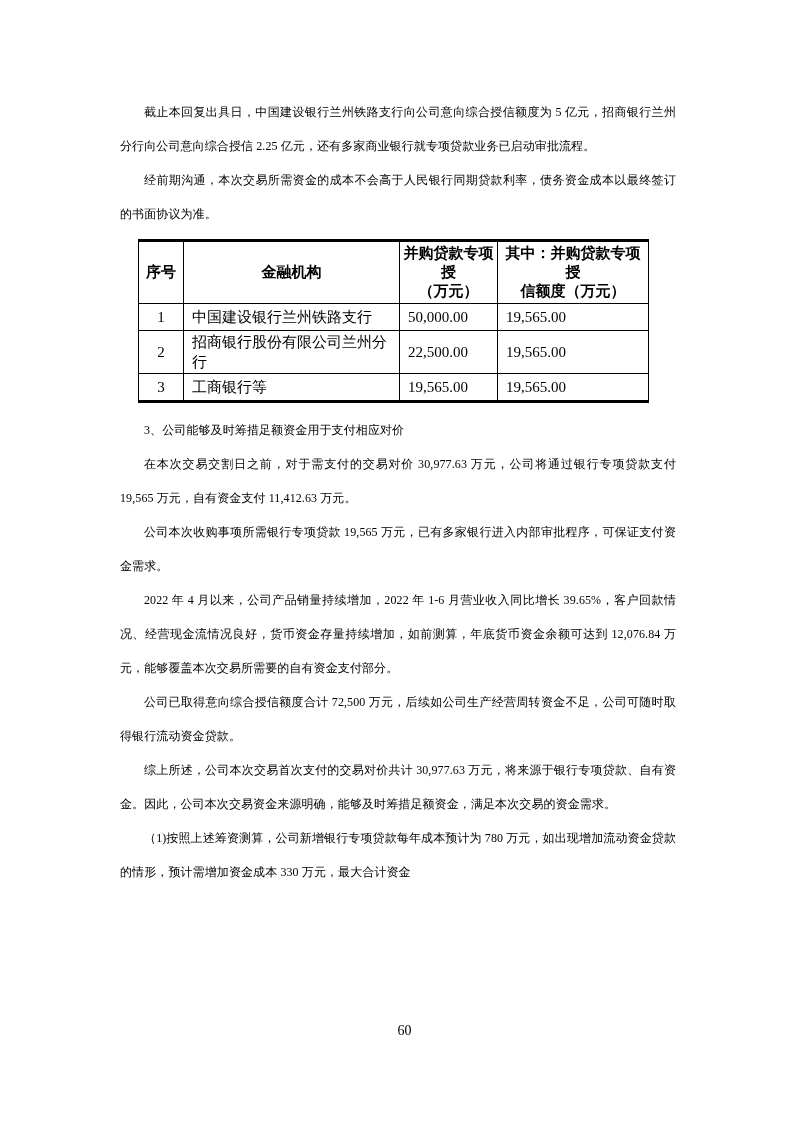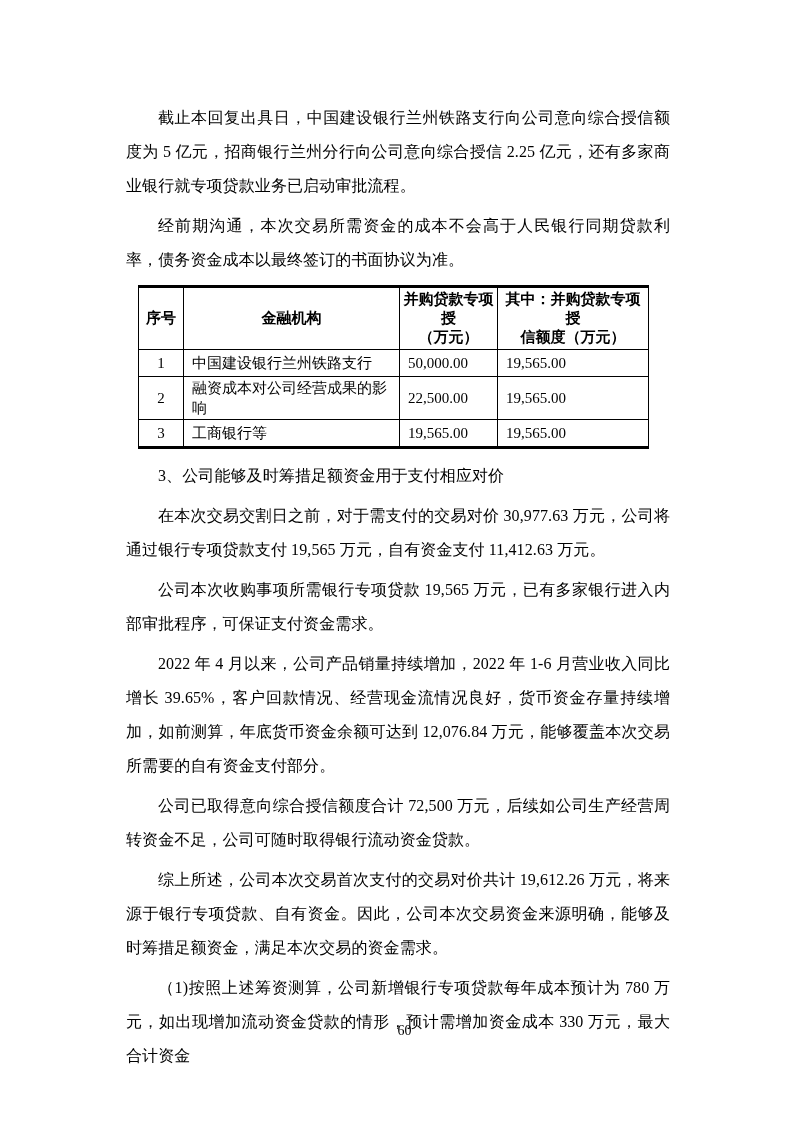--- a/index.html
+++ b/index.html
@@ -16,22 +16,22 @@
     font-family: "Liberation Serif", "DejaVu Serif", serif;
     overflow: hidden;
   }
   .content {
     position: absolute;
     top: 95px;
     left: 120px;
     width: 556px;
   }
   .doc-p {
-    margin: 6px;
-    font-size: 16px;
+    margin: 0;
+    font-size: 12px;
     line-height: 34px;
     text-indent: 2em;
     text-align: justify;
     letter-spacing: 0.1px;
   }
   table.credit-table {
     border-collapse: collapse;
     table-layout: fixed;
     width: 510px;
     margin: 8px 0 10px 18px;
@@ -98,37 +98,37 @@
       </thead>
       <tbody>
         <tr>
           <td class="cell-center">1</td>
           <td class="cell-left">中国建设银行兰州铁路支行</td>
           <td class="cell-num">50,000.00</td>
           <td class="cell-num">19,565.00</td>
         </tr>
         <tr>
           <td class="cell-center">2</td>
-          <td class="cell-left">融资成本对公司经营成果的影响</td>
+          <td class="cell-left">招商银行股份有限公司兰州分行</td>
           <td class="cell-num">22,500.00</td>
           <td class="cell-num">19,565.00</td>
         </tr>
         <tr>
           <td class="cell-center">3</td>
           <td class="cell-left">工商银行等</td>
           <td class="cell-num">19,565.00</td>
           <td class="cell-num">19,565.00</td>
         </tr>
       </tbody>
     </table>
 
     <p class="doc-p">3、公司能够及时筹措足额资金用于支付相应对价</p>
     <p class="doc-p">在本次交易交割日之前，对于需支付的交易对价 30,977.63 万元，公司将通过银行专项贷款支付 19,565 万元，自有资金支付 11,412.63 万元。</p>
     <p class="doc-p">公司本次收购事项所需银行专项贷款 19,565 万元，已有多家银行进入内部审批程序，可保证支付资金需求。</p>
     <p class="doc-p">2022 年 4 月以来，公司产品销量持续增加，2022 年 1-6 月营业收入同比增长 39.65%，客户回款情况、经营现金流情况良好，货币资金存量持续增加，如前测算，年底货币资金余额可达到 12,076.84 万元，能够覆盖本次交易所需要的自有资金支付部分。</p>
     <p class="doc-p">公司已取得意向综合授信额度合计 72,500 万元，后续如公司生产经营周转资金不足，公司可随时取得银行流动资金贷款。</p>
-    <p class="doc-p">综上所述，公司本次交易首次支付的交易对价共计 19,612.26 万元，将来源于银行专项贷款、自有资金。因此，公司本次交易资金来源明确，能够及时筹措足额资金，满足本次交易的资金需求。</p>
+    <p class="doc-p">综上所述，公司本次交易首次支付的交易对价共计 30,977.63 万元，将来源于银行专项贷款、自有资金。因此，公司本次交易资金来源明确，能够及时筹措足额资金，满足本次交易的资金需求。</p>
     <p class="doc-p">（1)按照上述筹资测算，公司新增银行专项贷款每年成本预计为 780 万元，如出现增加流动资金贷款的情形，预计需增加资金成本 330 万元，最大合计资金</p>
 
   </div>
 
   <div class="page-number">60</div>
 </div>
 
 </body></html>

